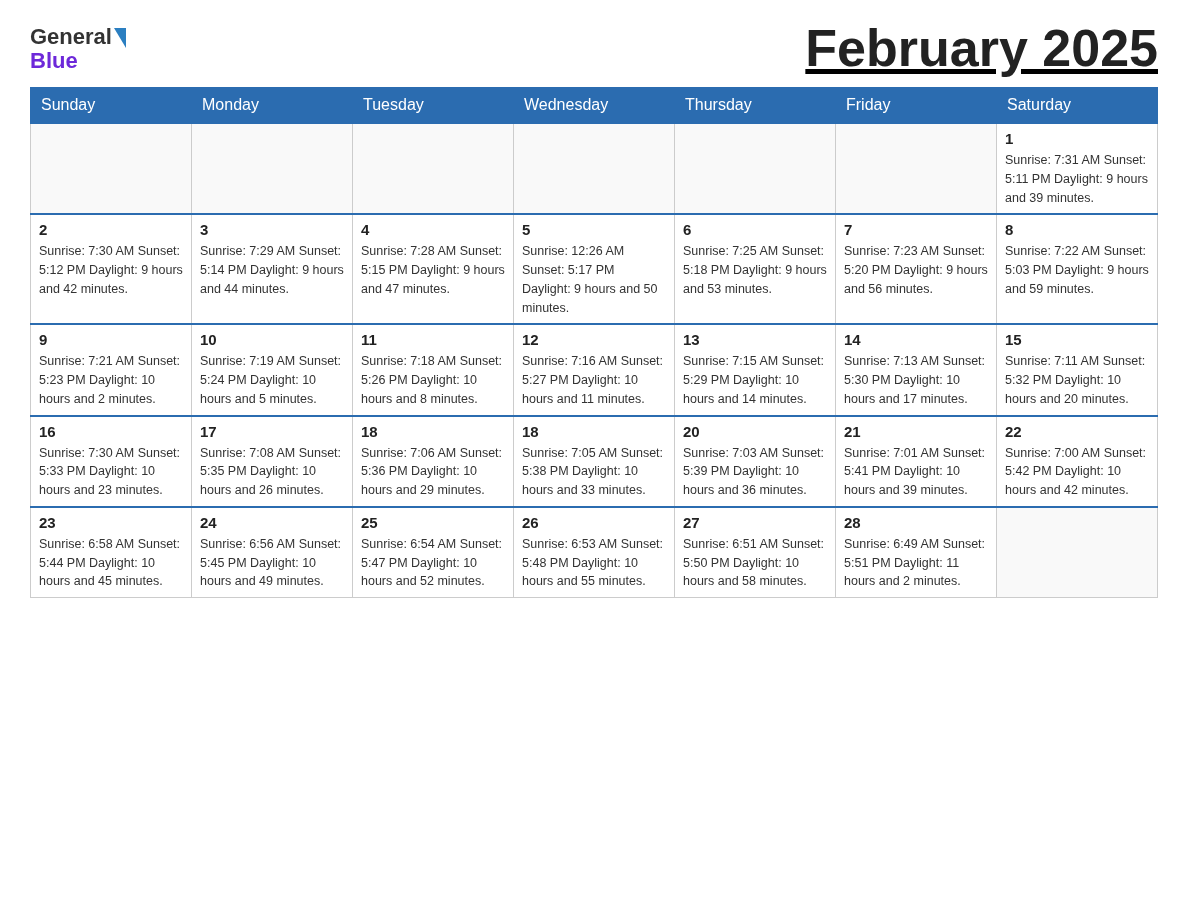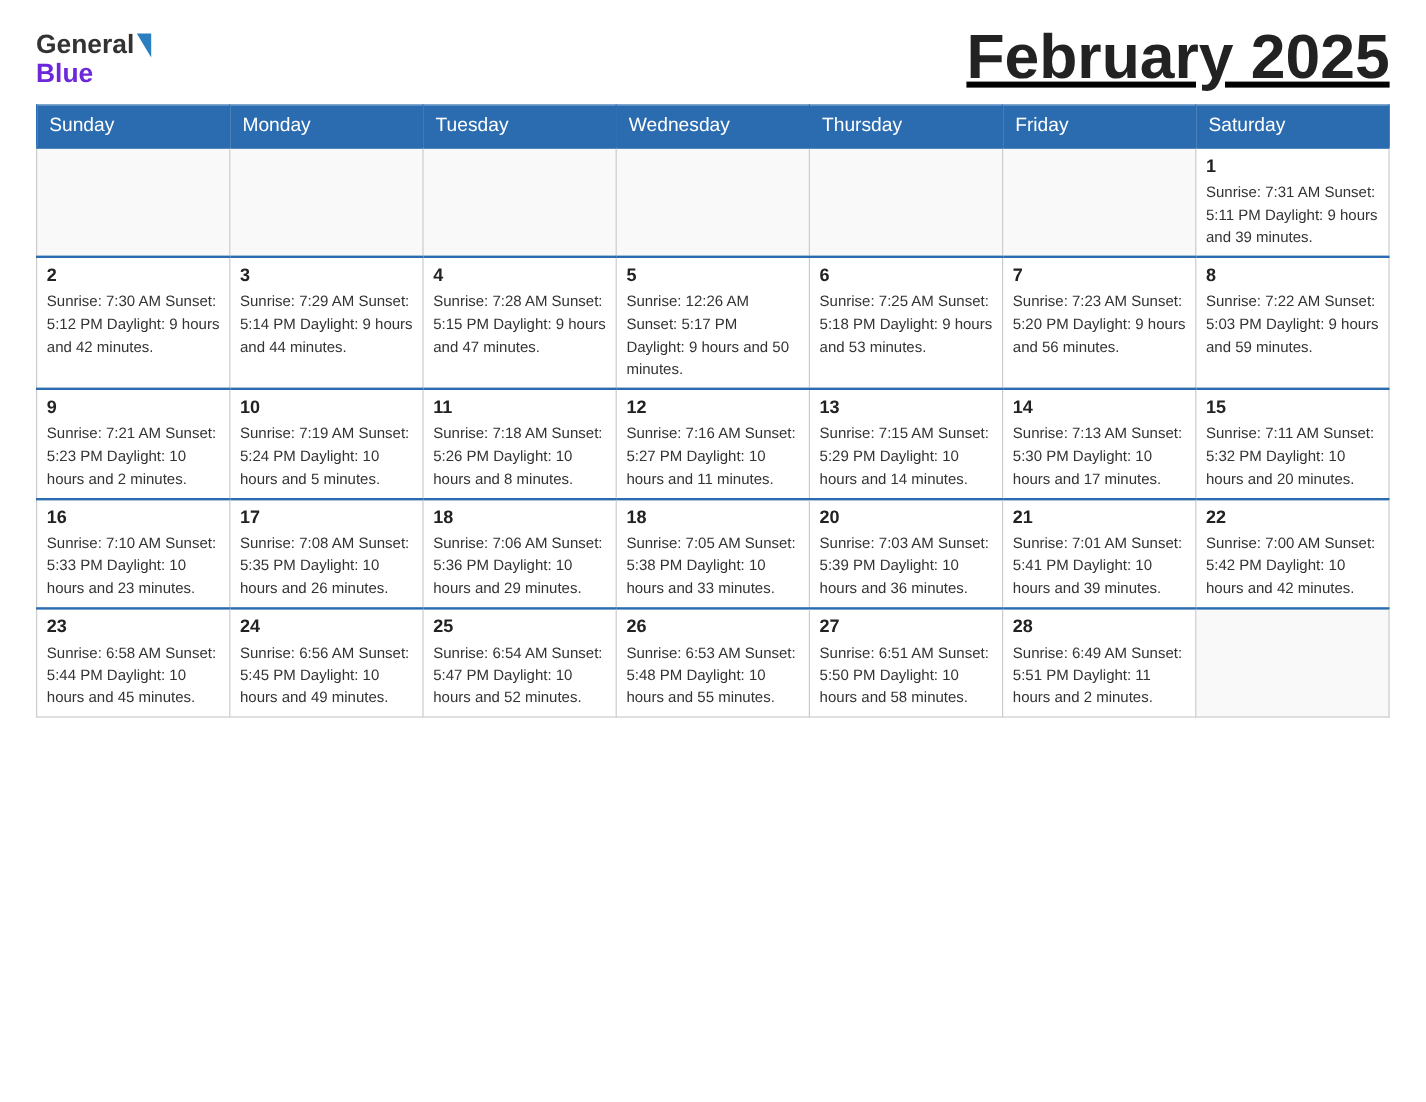--- a/index.html
+++ b/index.html
@@ -228,21 +228,21 @@
         <td>
           <div class="day-number">15</div>
           <div class="day-info">Sunrise: 7:11 AM
 Sunset: 5:32 PM
 Daylight: 10 hours and 20 minutes.</div>
         </td>
       </tr>
       <tr class="week-row">
         <td>
           <div class="day-number">16</div>
-          <div class="day-info">Sunrise: 7:10 AM
+          <div class="day-info">Sunrise: 7:30 AM
 Sunset: 5:33 PM
 Daylight: 10 hours and 23 minutes.</div>
         </td>
         <td>
           <div class="day-number">17</div>
           <div class="day-info">Sunrise: 7:08 AM
 Sunset: 5:35 PM
 Daylight: 10 hours and 26 minutes.</div>
         </td>
         <td>

